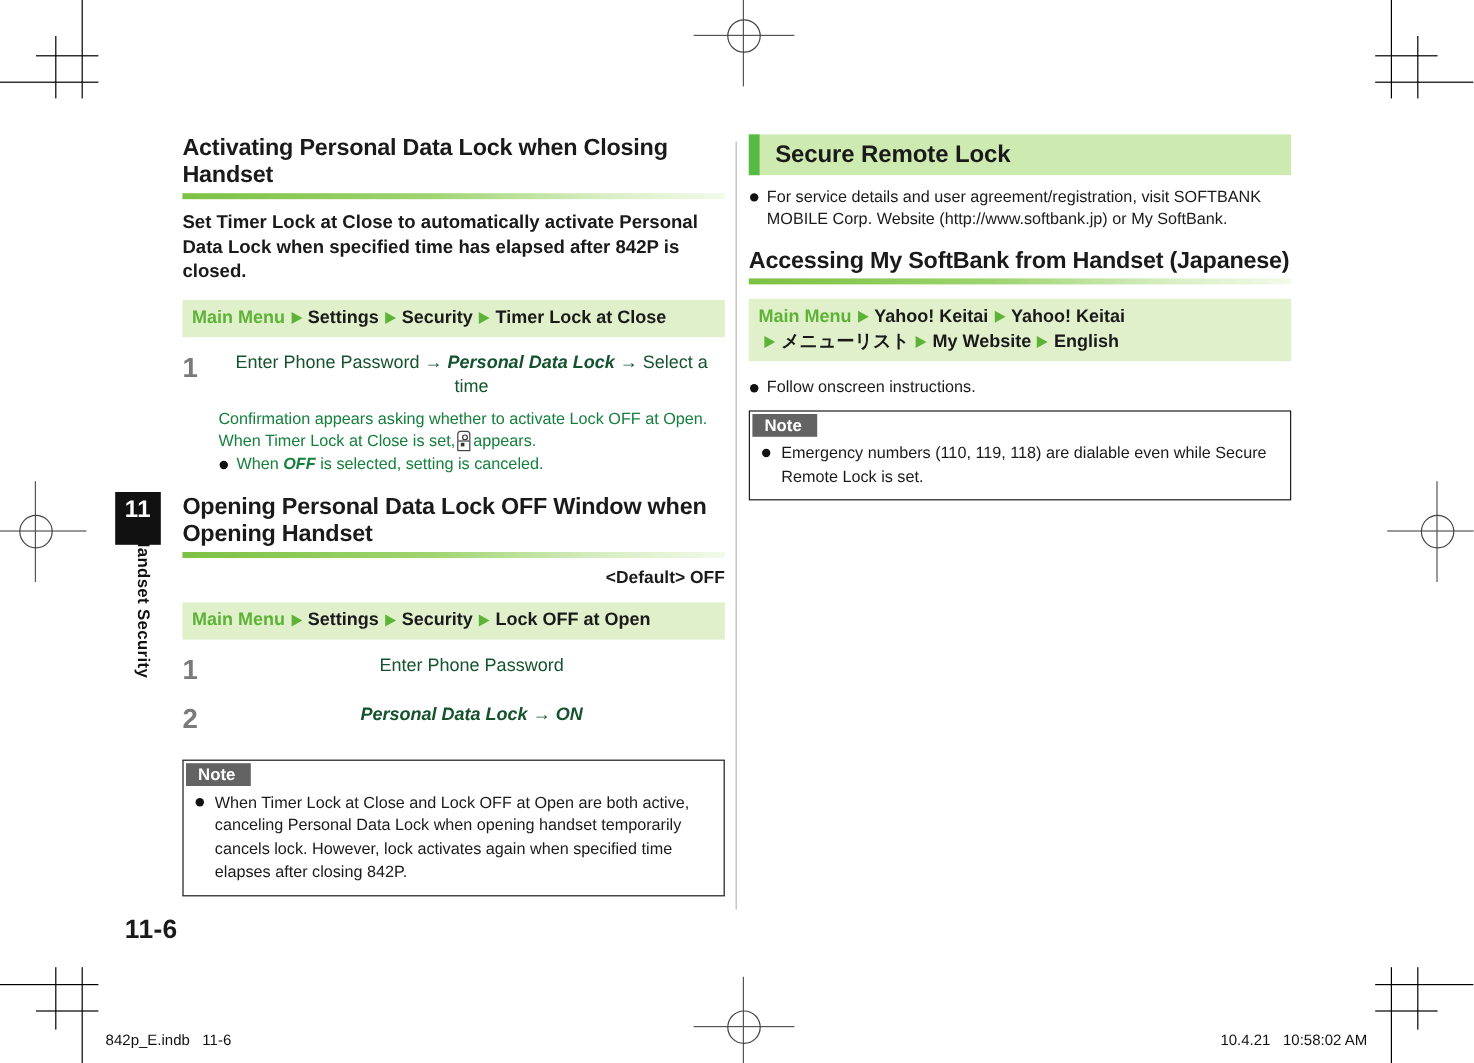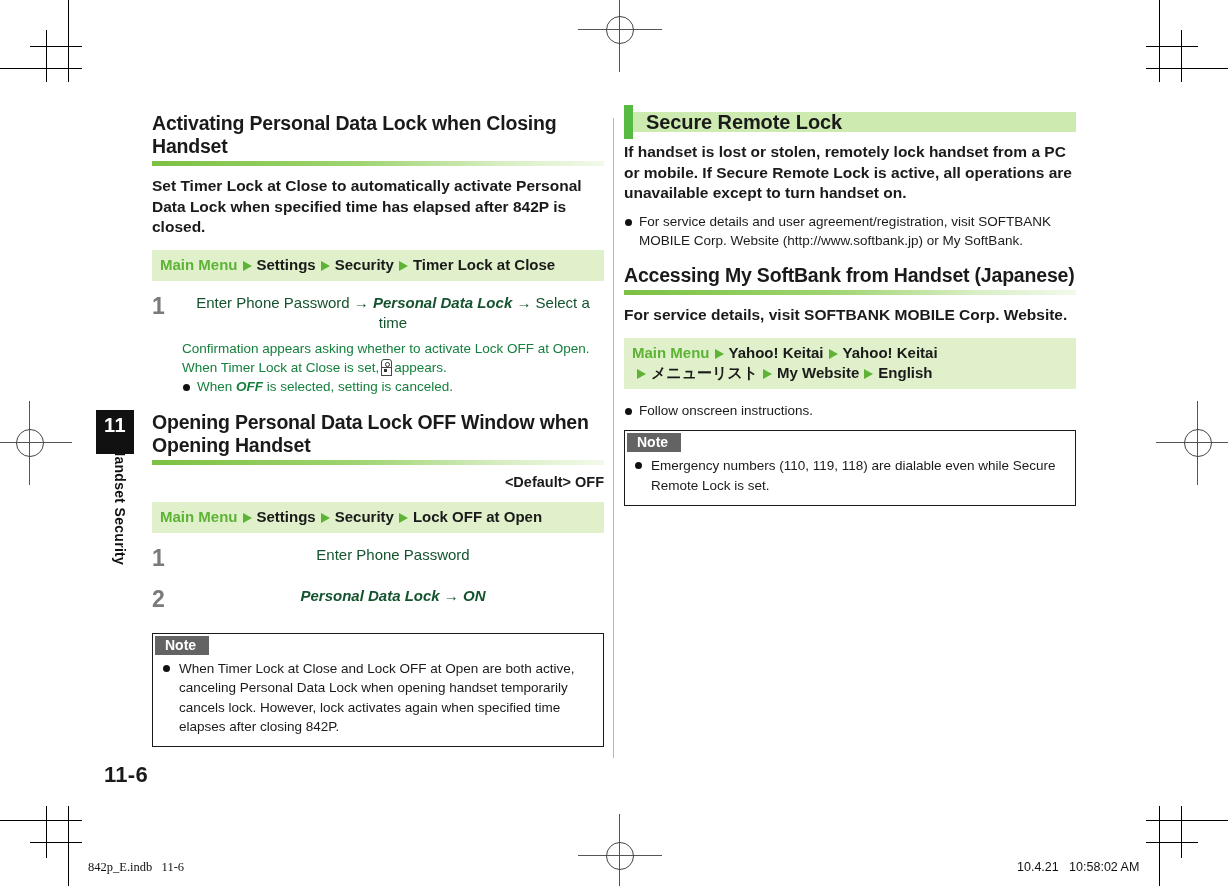--- a/index.html
+++ b/index.html
@@ -47,21 +47,21 @@
   }
   .default-line{
     text-align:right;font-weight:bold;font-size:14.5px;color:#1a1a1a;margin-top:9px;
   }
   .lead{
     font-weight:bold;font-size:15.5px;line-height:1.33;margin-top:10px;color:#1a1a1a;
   }
 
   
   .section-banner{
-    background:#cdeab0;height:20px;display:flex;align-items:center;
+    background:#cdeab0;height:34px;display:flex;align-items:center;
   }
   .section-banner .bar{width:9px;height:34px;background:#57bb43;flex:0 0 auto;}
   .section-banner .txt{
     font-size:20px;font-weight:bold;color:#1a1a1a;padding-left:13px;letter-spacing:-0.1px;
   }
 
   
   .pathbar{
     background:#dff0ca;padding:5px 8px 6px 8px;margin-top:12px;
     font-size:15px;font-weight:bold;line-height:1.35;color:#1a1a1a;
@@ -127,21 +127,21 @@
   }
 
   .rc-bullet{margin-top:8px;}
 
   
   .page-num{
     position:absolute;left:104px;top:762px;font-size:22px;font-weight:bold;color:#1a1a1a;
     letter-spacing:0.3px;
   }
   .footer-left{
-    position:absolute;left:88px;top:860px;font-size:12.5px;color:#111;white-space:pre;font-family:Liberation Serif, serif;
+    position:absolute;left:88px;top:860px;font-size:12.5px;color:#111;white-space:pre;
   }
   .footer-right{
     position:absolute;left:1017px;top:860px;font-size:12.5px;color:#111;white-space:pre;
   }
 </style>
 </head>
 <body>
 
 <div class="page">
 
@@ -252,28 +252,26 @@
     </div>
   </div>
 
   <div class="col col-right">
 
     <div class="section-banner">
       <div class="bar"></div>
       <div class="txt">Secure Remote Lock</div>
     </div>
 
-    <div class="lead">If handset is lost or stolen, remotely lock handset from a PC or mobile. If Secure Remote Lock is active, all operations are unavailable except to turn handset on.</div>
 
     <div class="bullet-line bullet-text rc-bullet">For service details and user agreement/registration, visit SOFTBANK MOBILE Corp. Website (http://www.softbank.jp) or My SoftBank.</div>
 
     <h2 class="sub-head" style="margin-top:14px;">Accessing My SoftBank from Handset (Japanese)</h2>
     <div class="head-rule"></div>
 
-    <div class="lead">For service details, visit SOFTBANK MOBILE Corp. Website.</div>
 
     <div class="pathbar">
       <div>
         <span class="mm">Main Menu</span><span class="tri"></span><span>Yahoo! Keitai</span><span class="tri"></span><span>Yahoo! Keitai</span>
       </div>
       <div>
         <span class="tri"></span><span>メニューリスト</span><span class="tri"></span><span>My Website</span><span class="tri"></span><span>English</span>
       </div>
     </div>
 

